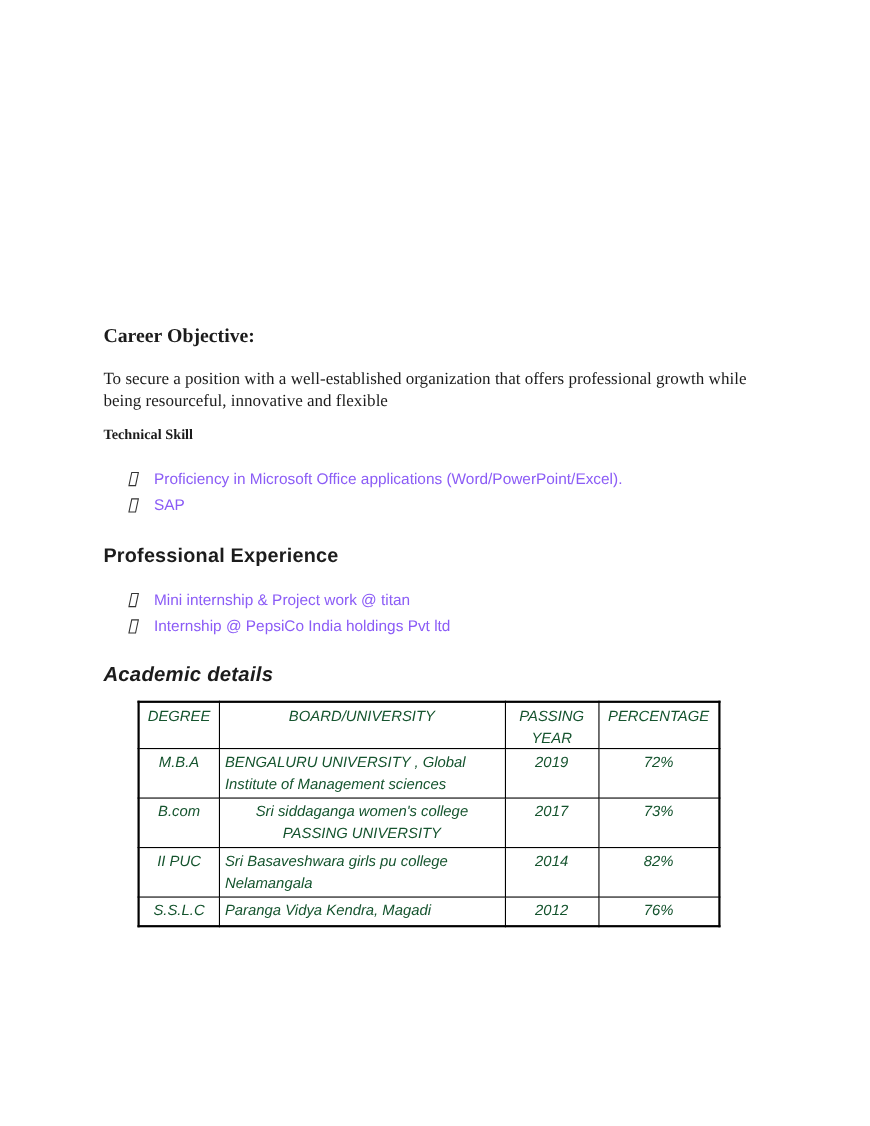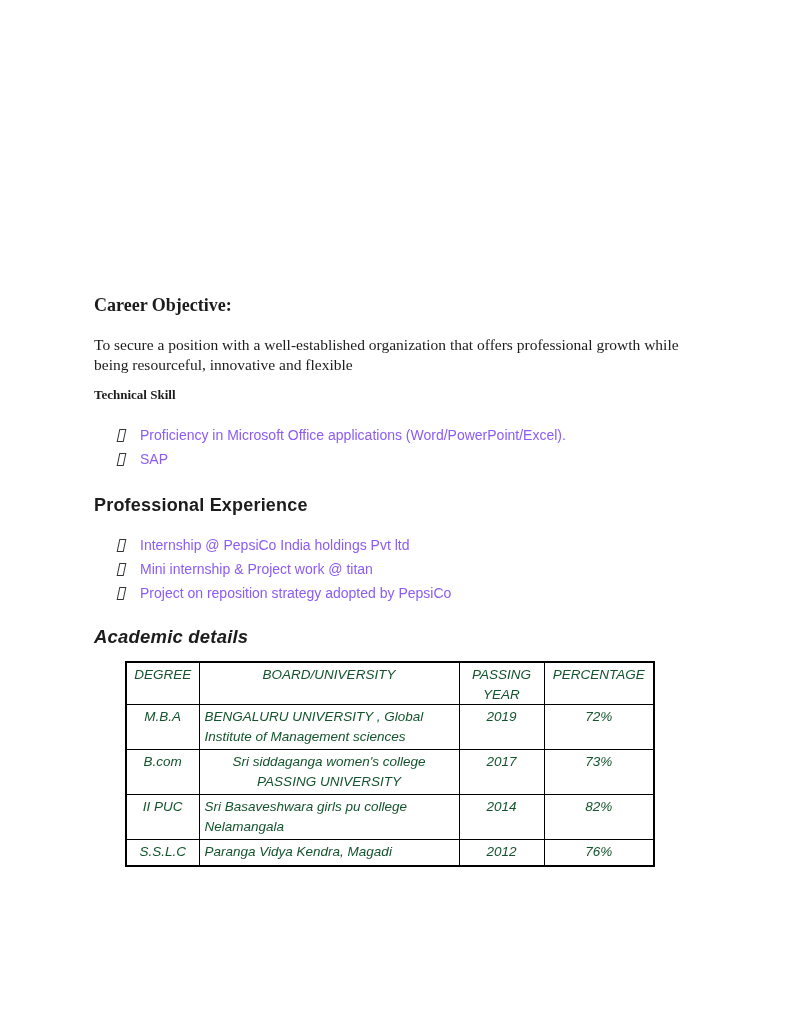--- a/index.html
+++ b/index.html
@@ -118,29 +118,25 @@
         <span class="bullet-box"></span>
         <span>SAP</span>
       </li>
     </ul>
 
     <h2 class="sans-heading mt-prof">Professional Experience</h2>
 
     <ul class="bullet-list">
       <li>
         <span class="bullet-box"></span>
-        <span>Internship @ PepsiCo India holdings Pvt ltd</span>
-      </li>
-      <li>
-        <span class="bullet-box"></span>
         <span>Mini internship &amp; Project work @ titan</span>
       </li>
       <li>
         <span class="bullet-box"></span>
-        <span>Project on reposition strategy adopted by PepsiCo</span>
+        <span>Internship @ PepsiCo India holdings Pvt ltd</span>
       </li>
     </ul>
 
     <h2 class="sans-heading italic mt-acad">Academic details</h2>
 
     <table class="academic-table">
       <colgroup>
         <col class="c-degree">
           <col class="c-board">
           <col class="c-year">

